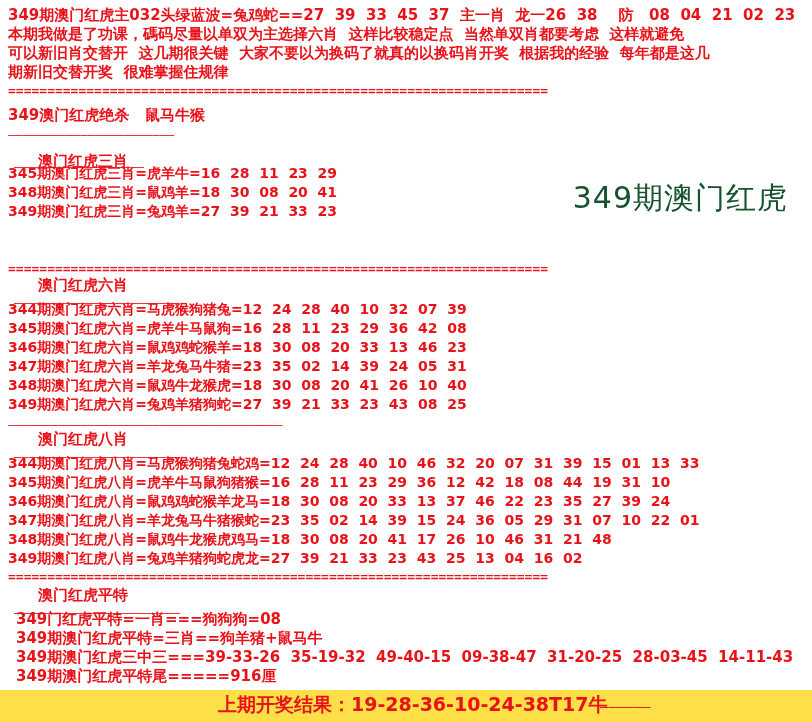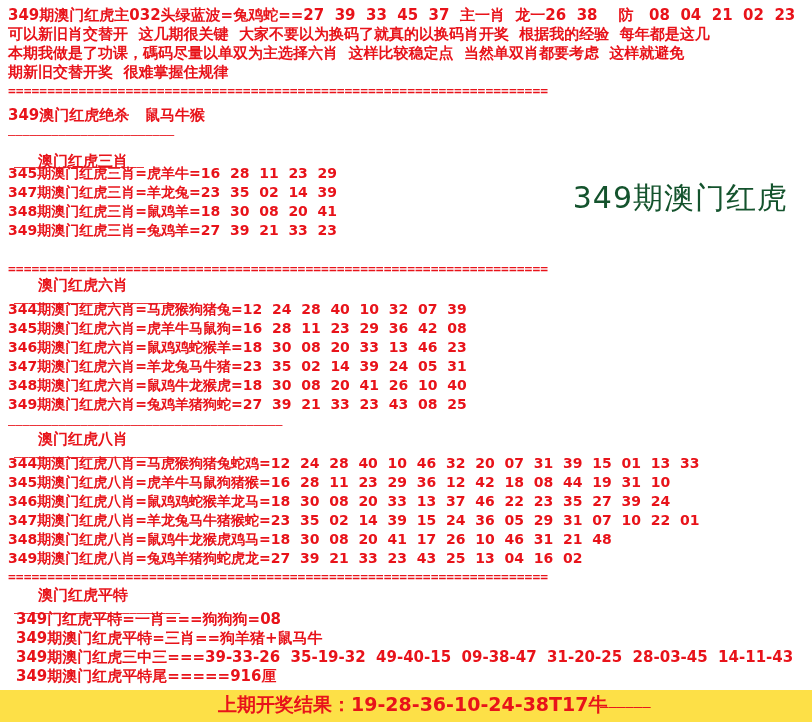--- a/index.html
+++ b/index.html
@@ -78,35 +78,34 @@
     font-family:"DejaVu Sans Mono","Liberation Mono",monospace;
   }
 </style>
 </head>
 <body>
 
 <div class="page">
 
   <div class="blk" style="top:6px;">
     <div class="line hdr">349期澳门红虎主032头绿蓝波=兔鸡蛇==27  39  33  45  37  主一肖  龙一26  38    防   08  04  21  02  23</div>
+    <div class="line hdr">本期我做是了功课，碼码尽量以单双为主选择六肖  这样比较稳定点  当然单双肖都要考虑  这样就避免</div>
     <div class="line hdr">可以新旧肖交替开  这几期很关键  大家不要以为换码了就真的以换码肖开奖  根据我的经验  每年都是这几</div>
-    <div class="line hdr">本期我做是了功课，碼码尽量以单双为主选择六肖  这样比较稳定点  当然单双肖都要考虑  这样就避免</div>
     <div class="line hdr">期新旧交替开奖  很难掌握住规律</div>
   </div>
 
   <div class="blk rule" style="top:86px;width:700px;">=====================================================================</div>
 
   <div class="blk line hdr" style="top:106px;">349澳门红虎绝杀   鼠马牛猴</div>
   <div class="blk thinrule" style="top:128px;width:330px;">———————————————————————</div>
 
   <div class="blk line hdr sub" style="top:152px;">澳门红虎三肖</div>
   <div class="blk thinrule" style="top:160px;left:14px;width:300px;">——————————————————</div>
   <div class="blk" style="top:164px;">
     <div class="line">345期澳门红虎三肖=虎羊牛=16  28  11  23  29</div>
-    <div class="line">347期澳门红虎三肖=羊龙兔=23  35  02  14  39</div>
     <div class="line">348期澳门红虎三肖=鼠鸡羊=18  30  08  20  41</div>
     <div class="line">349期澳门红虎三肖=兔鸡羊=27  39  21  33  23</div>
   </div>
 
   <div class="blk rule" style="top:264px;width:700px;">=====================================================================</div>
 
   <div class="blk line hdr sub" style="top:276px;">澳门红虎六肖</div>
   <div class="blk thinrule" style="top:296px;left:14px;width:330px;">———————————————————————</div>
   <div class="blk" style="top:300px;">
     <div class="line">344期澳门红虎六肖=马虎猴狗猪兔=12  24  28  40  10  32  07  39</div>

